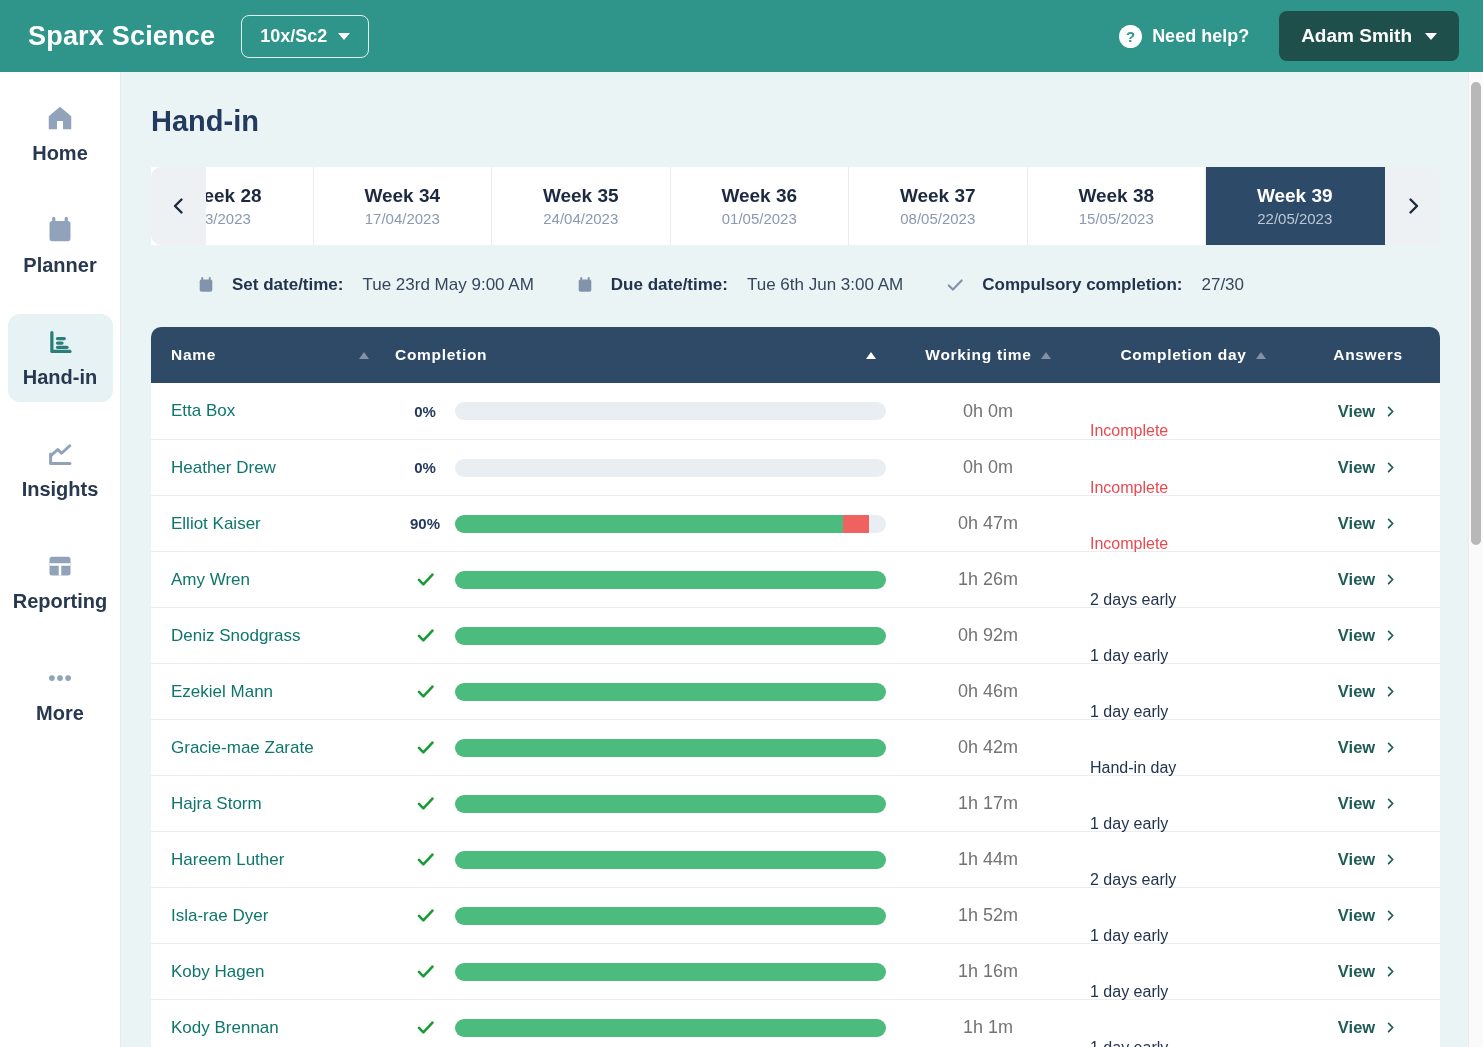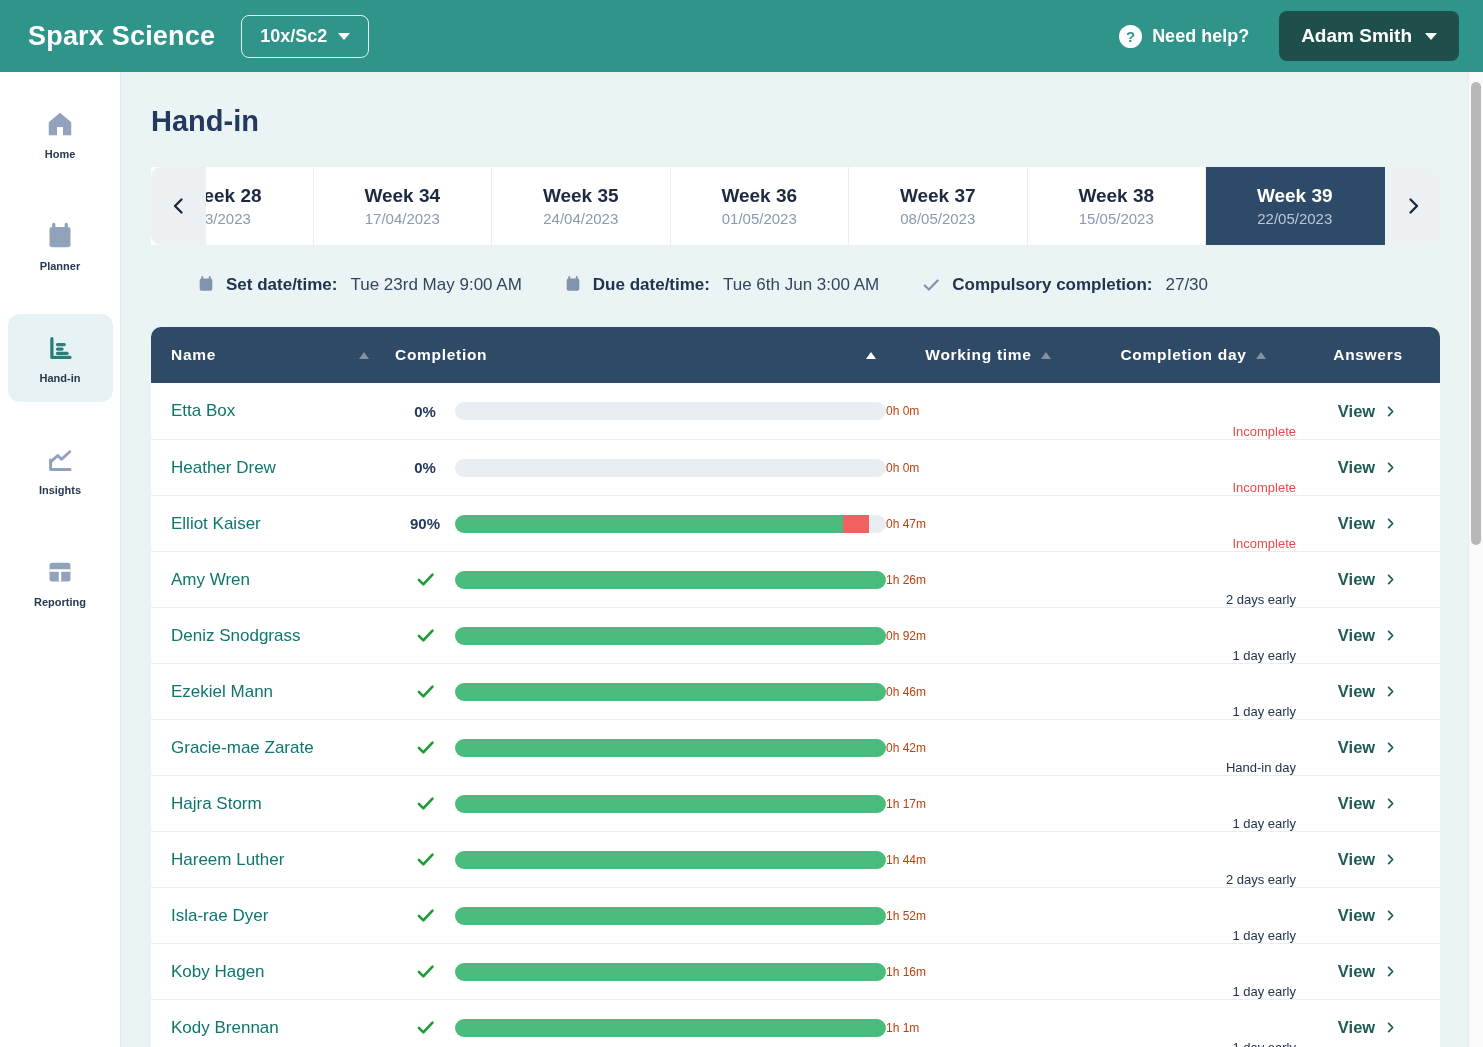--- a/index.html
+++ b/index.html
@@ -14,42 +14,42 @@
   .topbar-spacer { flex:1; }
   .help-btn { display:flex; align-items:center; gap:10px; color:#fff; font-weight:700; font-size:18px; cursor:pointer; }
   .q-circle { width:23px; height:23px; border-radius:50%; background:#fff; color:#2F958B; font-size:15px; font-weight:800; display:flex; align-items:center; justify-content:center; }
   .user-btn { margin-left:30px; background:#1E4F4A; border:none; border-radius:8px; padding:14px 22px; color:#fff; font-weight:800; font-size:19px; display:flex; align-items:center; gap:13px; cursor:pointer; }
 
   
   .shell { display:flex; height:975px; }
   .sidebar { width:121px; background:#fff; border-right:1px solid #E5EAEC; padding-top:18px; display:flex; flex-direction:column; align-items:center; gap:24px; flex:none; }
   .side-item { width:105px; height:88px; border-radius:12px; display:flex; flex-direction:column; align-items:center; justify-content:center; gap:9px; cursor:pointer; }
   .side-item.active { background:#E6F2F3; }
-  .side-label { font-size:11px; font-weight:700; color:#27384F; }
+  .side-label { font-size:20px; font-weight:700; color:#27384F; }
 
   .main { flex:1; background:#EAF4F5; padding:0 43px 0 30px; position:relative; }
   .page-title { margin-top:33px; font-size:29px; font-weight:800; color:#233A5E; }
 
   
   .tabs-bar { margin-top:29px; height:78px; position:relative; }
   .tabs-clip { position:absolute; inset:0; overflow:hidden; }
   .tabs-strip { display:flex; margin-left:-16px; height:78px; }
   .tab { width:178.5px; flex:none; background:#fff; border-right:1px solid #ECECEC; display:flex; flex-direction:column; align-items:center; justify-content:center; gap:3px; cursor:pointer; }
   .tab-label { font-size:19px; font-weight:800; color:#1C2940; }
   .tab-date { font-size:15px; color:#8A99B0; }
   .tab.selected { background:#2D4A68; border-right-color:#2D4A68; }
   .tab.selected .tab-label { color:#fff; }
   .tab.selected .tab-date { color:#BAC7D8; }
   .tab-nav { position:absolute; top:0; width:55px; height:78px; background:#EEF1F3; display:flex; align-items:center; justify-content:center; cursor:pointer; border:none; }
   .tab-nav.left { left:0; border-radius:10px 0 0 10px; }
   .tab-nav.right { right:0; border-radius:0 10px 10px 0; }
 
   
   .info-row { margin-top:18px; height:44px; display:flex; align-items:center; padding-left:46px; gap:42px; font-size:17px; }
-  .info-group { display:flex; align-items:flex-start; gap:11px; }
+  .info-group { display:flex; align-items:center; gap:17px; }
   .info-label { font-weight:800; color:#22334E; }
   .info-value { color:#36455E; margin-left:2px; }
 
   
   .table { margin-top:20px; }
   .thead { height:56px; background:#2E4A66; border-radius:10px 10px 0 0; display:flex; align-items:center; color:#fff; font-weight:700; font-size:15.5px; letter-spacing:.7px; }
   .col-name { width:244px; flex:none; padding-left:20px; }
   .col-pct { width:60px; flex:none; }
   .col-bar { width:431px; flex:none; }
   .col-completion { width:491px; flex:none; } 
@@ -64,22 +64,22 @@
   .h-center { justify-content:center; gap:9px; text-align:center; }
 
   .trow { height:56px; background:#fff; display:flex; align-items:center; border-top:1px solid #E9EDF2; }
   .trow:first-child { border-top:none; }
   .c-name { font-size:17px; color:#0f766e; }
   .c-pct { display:flex; align-items:center; justify-content:center; font-weight:800; font-size:15px; color:#24395E; }
   .track { height:18px; border-radius:9px; background:#E9EEF3; overflow:hidden; display:flex; width:431px; }
   .seg { height:100%; }
   .seg-green { background:#4CBC7E; }
   .seg-red { background:#F0625F; }
-  .c-time { text-align:left; font-size:12px; color:#c2410c; }
-  .c-day { text-align:right; font-size:13px; color:#22334E;margin-top:40px; }
+  .c-time { text-align:center; font-size:18px; color:#737373; }
+  .c-day { text-align:left; font-size:16px; color:#22334E;margin-top:40px; }
   .c-day.incomplete { color:#E8494F; }
   .c-answers { display:flex; align-items:center; justify-content:center; gap:8px; font-weight:800; font-size:16.5px; color:#1E5B57; cursor:pointer; }
 
   
   .scrollbar { position:absolute; right:0; top:72px; width:15px; height:975px; background:#FAFAFA; border-left:1px solid #ECECEC; }
   .scroll-thumb { position:absolute; top:10px; left:2px; width:10px; height:463px; border-radius:6px; background:#B8B8B8; cursor:pointer; }
 
   svg { display:block; }
 </style>
 </head>
@@ -145,20 +145,30 @@
         <span class="side-label">Insights</span>
       </div>
       <div class="side-item">
         <span>
           <svg viewBox="0 0 24 24" width="30" height="30">
               <rect x="3.6" y="4.6" width="16.8" height="15" rx="2" fill="#91A3BA"></rect>
               <path d="M3.6 10.8 H20.4 M12 10.8 V19.6" stroke="#fff" stroke-width="2" fill="none"></path>
             </svg>
         </span>
         <span class="side-label">Reporting</span>
+      </div>
+      <div class="side-item">
+        <span>
+          <svg viewBox="0 0 24 24" width="30" height="30">
+              <circle cx="5.5" cy="12" r="2.3" fill="#91A3BA"></circle>
+              <circle cx="12" cy="12" r="2.3" fill="#91A3BA"></circle>
+              <circle cx="18.5" cy="12" r="2.3" fill="#91A3BA"></circle>
+            </svg>
+        </span>
+        <span class="side-label">More</span>
       </div>
     </nav>
 
     <main class="main">
       <h1 class="page-title">Hand-in</h1>
 
       <div class="tabs-bar">
         <div class="tabs-clip">
           <div class="tabs-strip">
               <div class="tab">

